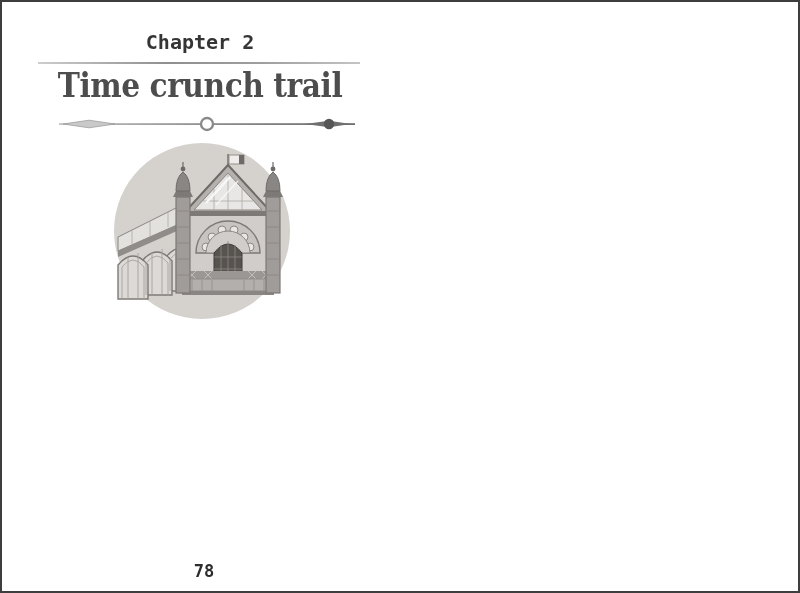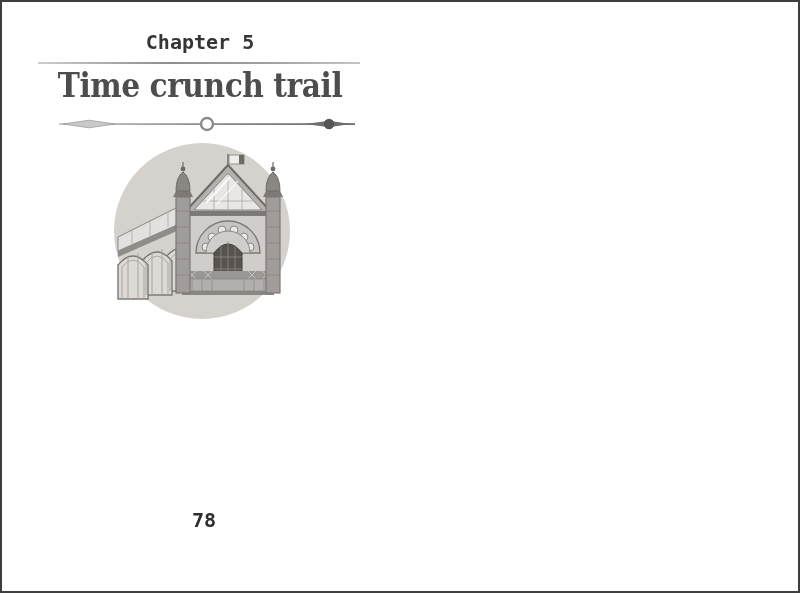--- a/index.html
+++ b/index.html
@@ -33,33 +33,33 @@
     border-radius:50%; background:#d5d2ce;
   }
   .palace-svg{position:absolute; left:108px; top:151px;}
 
   .body-text{
     position:absolute; font-size:17px; line-height:25px; color:#3b3b3b;
   }
   .body-text p{margin:0; text-indent:26px;}
   .left-col{left:56px; top:352px; width:292px;}
   .page-num{
-    position:absolute; top:506px; width:292px; text-align:center;
+    position:absolute; top:559px; width:292px; text-align:center;
     font-family:"DejaVu Sans Mono", monospace; font-weight:bold;
-    font-size:20px; color:#2d2d2d;
+    font-size:17px; color:#2d2d2d;
   }
   .page-num.pn-left{left:56px;}
 </style>
 </head>
 <body>
 
 <div class="frame">
 
   <section class="page left">
-    <div class="chapter">Chapter 5</div>
+    <div class="chapter">Chapter 2</div>
     <div class="chapter-rule"></div>
     <h1 class="title">Time crunch trail</h1>
 
     <svg class="divider" width="300" height="18" viewBox="0 0 300 18">
       <defs>
         <linearGradient id="dgrad" x1="0" y1="0" x2="1" y2="0">
           <stop offset="0" stop-color="#c2c2c2"></stop>
             <stop offset="0.5" stop-color="#8e8e8e"></stop>
             <stop offset="1" stop-color="#6d6d6d"></stop>
         </linearGradient>

